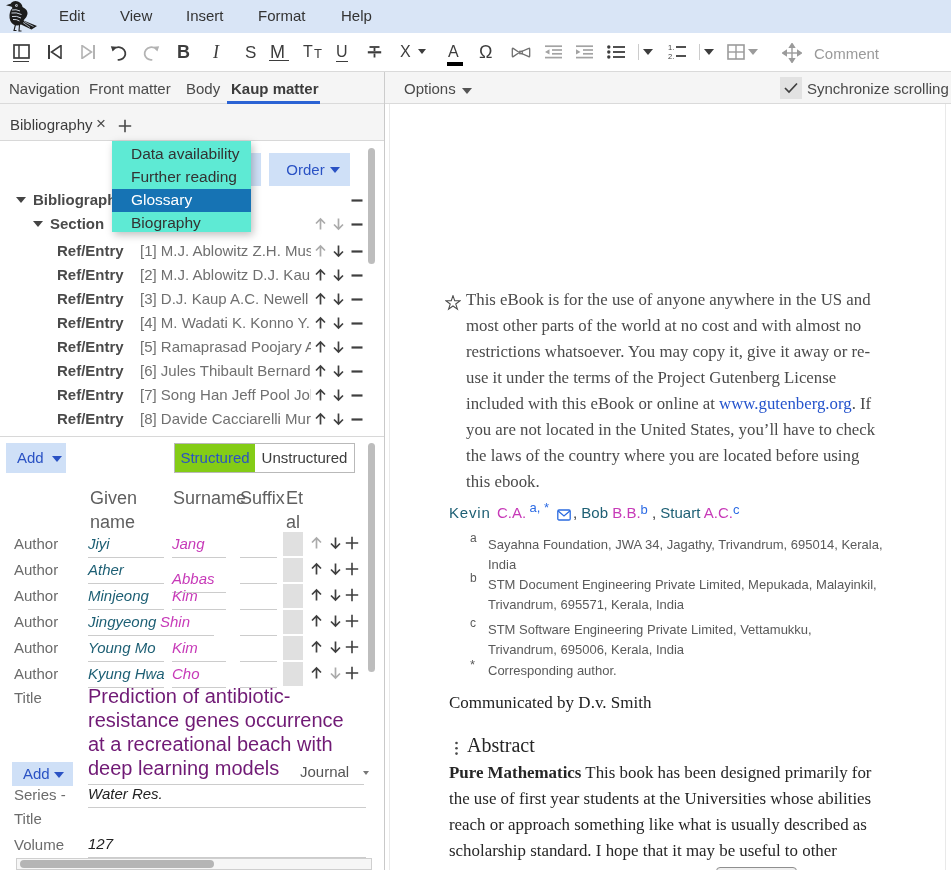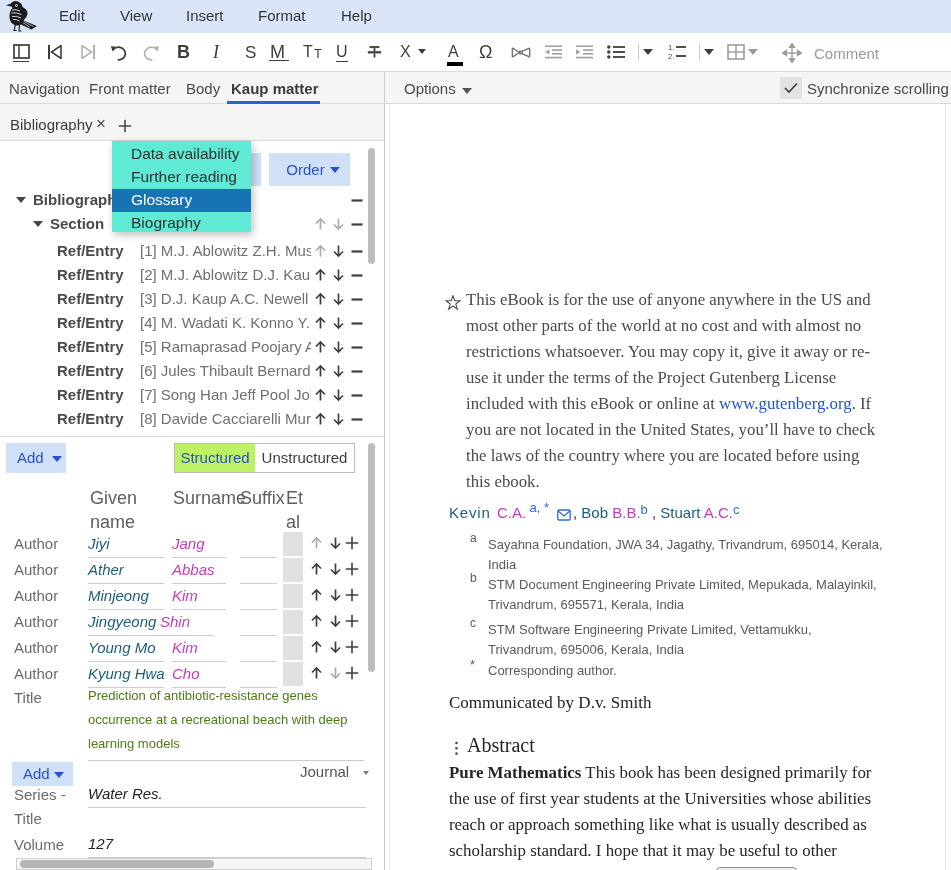--- a/index.html
+++ b/index.html
@@ -316,42 +316,42 @@
       </svg>
     </div>
   <div class="vthumb" style="left:368px;top:7px;height:116px"></div>
 </div>
 <div id="formarea">
   <div class="bluebtn" style="left:6px;top:5px;width:60px;height:30px;line-height:30px;text-align:left">
     <span style="margin-left:11px">Add</span>
     <span class="tri" style="left:46px;top:13px;border-left:5.5px solid transparent;border-right:5.5px solid transparent;border-top:6px solid #2a52c4"></span>
   </div>
   <div class="abs" style="left:174px;top:5px;width:181px;height:30px;border:1px solid #b9b9b9;background:#fff">
-    <span class="abs" style="left:0;top:0;width:80px;height:28px;line-height:28px;background:#bef264;color:#2a52c4;font-size:15px;text-align:center">Structured</span>
+    <span class="abs" style="left:0;top:0;width:80px;height:28px;line-height:28px;background:#84cc16;color:#2a52c4;font-size:15px;text-align:center">Structured</span>
     <span class="abs" style="left:80px;top:0;width:99px;height:28px;line-height:28px;color:#3c3c3c;font-size:15px;text-align:center">Unstructured</span>
   </div>
   <div class="fhead" style="left:90px;top:48px">Given<br>name</div>
   <div class="fhead" style="left:173px;top:48px">Surname</div>
   <div class="fhead" style="left:240px;top:48px">Suffix</div>
   <div class="fhead" style="left:286px;top:48px">Et<br>al</div>
 
   <div class="flabel" style="left:14px;top:97px">Author</div>
   <div class="flabel" style="left:14px;top:123px">Author</div>
   <div class="flabel" style="left:14px;top:149px">Author</div>
   <div class="flabel" style="left:14px;top:175px">Author</div>
   <div class="flabel" style="left:14px;top:201px">Author</div>
   <div class="flabel" style="left:14px;top:227px">Author</div>
   <div class="finput given" style="left:88px;top:93px;width:76px">Jiyi</div>
   <div class="finput given" style="left:88px;top:119px;width:76px">Ather</div>
   <div class="finput given" style="left:88px;top:145px;width:76px">Minjeong</div>
   <div class="finput given" style="left:88px;top:171px;width:76px">Jingyeong</div>
   <div class="finput given" style="left:88px;top:197px;width:76px">Young Mo</div>
   <div class="finput given" style="left:88px;top:223px;width:76px">Kyung Hwa</div>
   <div class="finput surn" style="left:172px;top:93px;width:54px">Jang</div>
-  <div class="finput surn" style="left:172px;top:119px;width:54px">Abbas</div>
+  <div class="finput surn" style="left:172px;top:128px;width:54px">Abbas</div>
   <div class="finput surn" style="left:172px;top:145px;width:54px">Kim</div>
   <div class="finput surn" style="left:160px;top:171px;width:54px">Shin</div>
   <div class="finput surn" style="left:172px;top:197px;width:54px">Kim</div>
   <div class="finput surn" style="left:172px;top:223px;width:54px">Cho</div>
   <div class="finput" style="left:240px;top:93px;width:37px"></div>
   <div class="finput" style="left:240px;top:119px;width:37px"></div>
   <div class="finput" style="left:240px;top:145px;width:37px"></div>
   <div class="finput" style="left:240px;top:171px;width:37px"></div>
   <div class="finput" style="left:240px;top:197px;width:37px"></div>
   <div class="finput" style="left:240px;top:223px;width:37px"></div>
@@ -423,21 +423,21 @@
       </svg>
       <svg class="abs" style="left:329px;top:6px" width="13" height="14" viewBox="0 0 13 14">
         <path d="M6.5 1.5 L6.5 12 M2 7.5 L6.5 12 L11 7.5" fill="none" stroke="#ababab" stroke-width="1.7"></path>
       </svg>
       <svg class="abs" style="left:345px;top:6px" width="14" height="14" viewBox="0 0 14 14">
         <path d="M7 0.8 V13.2 M0.8 7 H13.2" fill="none" stroke="#3f3f3f" stroke-width="1.6"></path>
       </svg>
     </div>
 
   <div class="flabel" style="left:14px;top:251px">Title</div>
-  <div class="abs" style="left:88px;top:246px;width:276px;font-size:13px;line-height:24px;color:#4d7c0f;border-bottom:1px solid #ccc;padding-bottom:4px">Prediction of antibiotic-resistance genes occurrence at a recreational beach with deep learning models</div>
+  <div class="abs" style="left:88px;top:246px;width:276px;font-size:20px;line-height:24px;color:#701a75;border-bottom:1px solid #ccc;padding-bottom:4px">Prediction of antibiotic-resistance genes occurrence at a recreational beach with deep learning models</div>
 
   <div class="bluebtn" style="left:12px;top:324px;width:61px;height:24px;line-height:24px;text-align:left">
     <span style="margin-left:11px">Add</span>
     <span class="tri" style="left:42px;top:10px;border-left:5.5px solid transparent;border-right:5.5px solid transparent;border-top:6px solid #2a52c4"></span>
   </div>
   <div class="flabel" style="left:300px;top:325px;color:#555">Journal</div>
   <div class="tri" style="left:363px;top:333px;border-left:3.5px solid transparent;border-right:3.5px solid transparent;border-top:4.5px solid #777"></div>
 
   <div class="flabel" style="left:14px;top:345px;line-height:24px">Series -<br>Title</div>
   <div class="finput" style="left:88px;top:343px;width:278px;color:#222">Water Res.</div>

